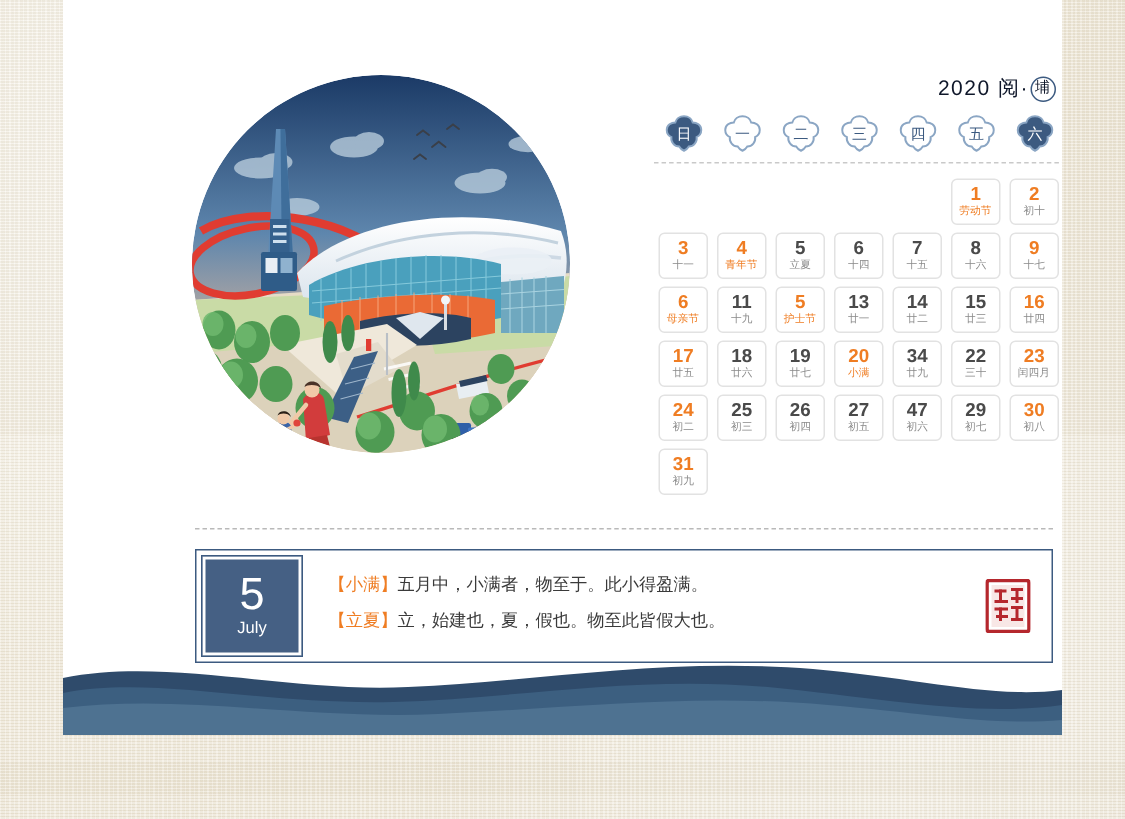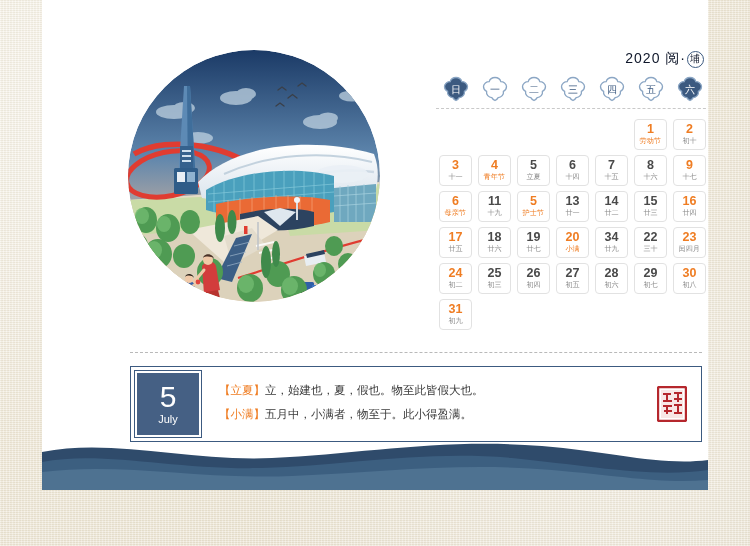--- a/index.html
+++ b/index.html
@@ -454,21 +454,21 @@
         </div>
         <div class="cell">
           <div class="d-num">26</div>
           <div class="d-sub">初四</div>
         </div>
         <div class="cell">
           <div class="d-num">27</div>
           <div class="d-sub">初五</div>
         </div>
         <div class="cell">
-          <div class="d-num">28</div>
+          <div class="d-num">47</div>
           <div class="d-sub">初六</div>
         </div>
         <div class="cell">
           <div class="d-num">29</div>
           <div class="d-sub">初七</div>
         </div>
         <div class="cell hol">
           <div class="d-num">30</div>
           <div class="d-sub">初八</div>
         </div>
@@ -481,24 +481,24 @@
 
   <div id="note-sep"></div>
 
   <div id="note">
     <div id="month-box">
       <div id="month-num">5</div>
       <div id="month-name">July</div>
     </div>
     <div id="note-text">
       <div class="note-line">
-        <span class="term">【立夏】</span><span>立，始建也，夏，假也。物至此皆假大也。</span>
+        <span class="term">【小满】</span><span>五月中，小满者，物至于。此小得盈满。</span>
       </div>
       <div class="note-line">
-        <span class="term">【小满】</span><span>五月中，小满者，物至于。此小得盈满。</span>
+        <span class="term">【立夏】</span><span>立，始建也，夏，假也。物至此皆假大也。</span>
       </div>
     </div>
     <div id="seal">
       <svg width="30" height="36" viewBox="0 0 30 36">
         <rect x="1" y="1" width="28" height="34" rx="1.5" fill="none" stroke="#b5272d" stroke-width="2.4"></rect>
         <rect x="4" y="4" width="22" height="28" fill="#c23a33" opacity=".12"></rect>
         <g fill="#b5272d">
           <rect x="6" y="7" width="8" height="2"></rect>
             <rect x="9" y="7" width="2" height="9"></rect>
           <rect x="6" y="14" width="9" height="2"></rect>

